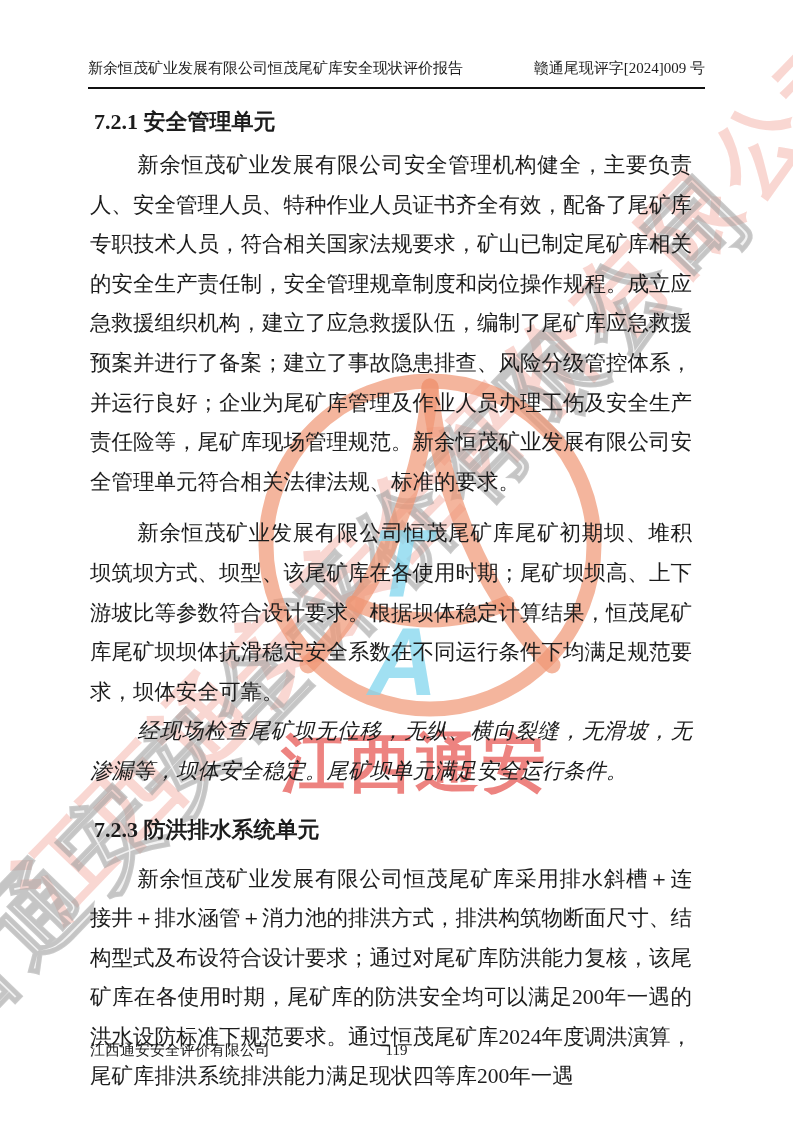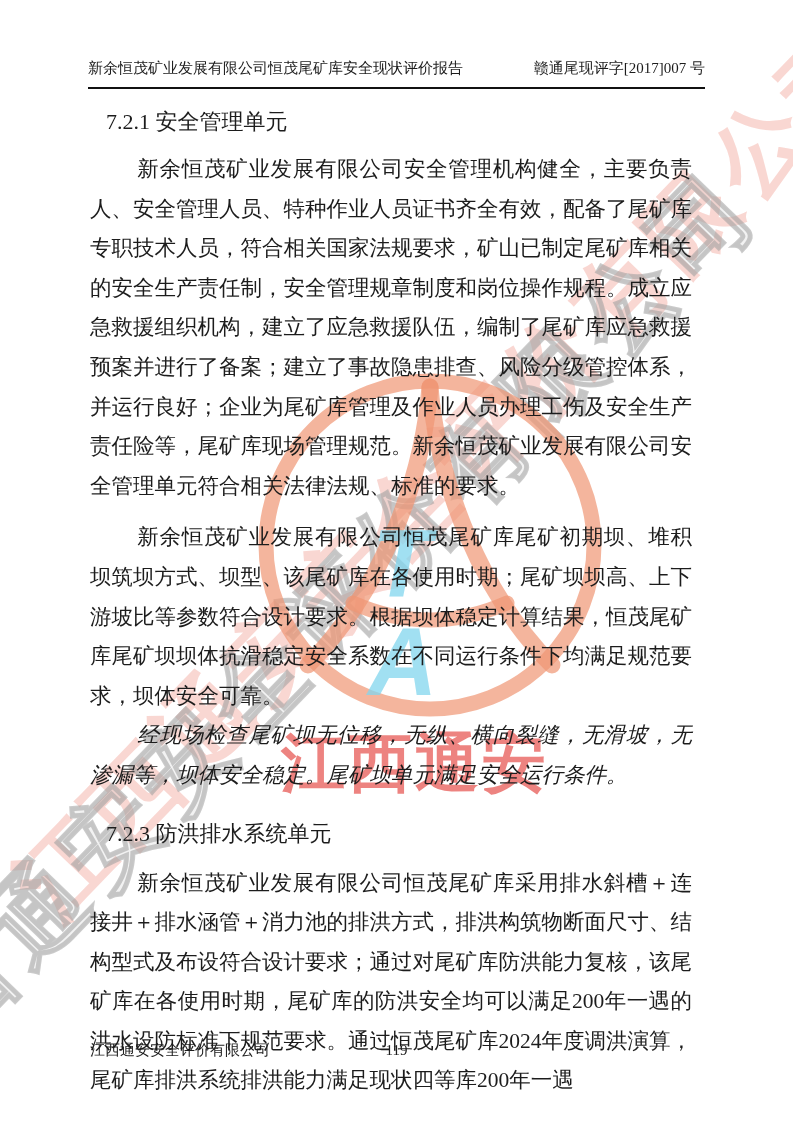--- a/index.html
+++ b/index.html
@@ -46,22 +46,22 @@
     font-size:15px;line-height:20px;
     border-bottom:2px solid #111;
     padding-bottom:9px;
     z-index:5;
   }
   .content{
     position:absolute;left:90px;right:88px;top:90px;
     z-index:5;
   }
   .content h2{
-    font-size:22px;line-height:24px;font-weight:normal;
-    margin:16px;
+    font-size:22px;line-height:24px;font-weight:bold;
+    margin:4px;
   }
   .h-first{margin-top:20px !important;}
   .h-mid{margin-top:26px !important;}
   .content p{
     font-size:21.5px;line-height:39.6px;
     margin:12px 13px 0 0;
     text-align:justify;
     text-justify:inter-ideograph;
     text-indent:2.2em;
   }
@@ -90,21 +90,21 @@
     <path d="M103 238 Q 180 272 257 238" fill="none" stroke="rgba(240,150,115,0.70)" stroke-width="15" stroke-linecap="round"></path>
     <text x="122" y="232" font-size="96" font-style="italic" font-weight="bold" fill="rgba(130,214,238,0.75)" font-family="'Liberation Sans',sans-serif">T</text>
     <text x="118" y="330" font-size="96" font-style="italic" font-weight="bold" fill="rgba(130,214,238,0.75)" font-family="'Liberation Sans',sans-serif">A</text>
   </svg>
 </div>
 
 <div class="wm wm-red">江西通安</div>
 
 <div class="page-header">
   <span>新余恒茂矿业发展有限公司恒茂尾矿库安全现状评价报告</span>
-  <span>赣通尾现评字[2017]007 号</span>
+  <span>赣通尾现评字[2024]009 号</span>
 </div>
 
 <div class="content">
 
   <h2 class="h-first">7.2.1 安全管理单元</h2>
   <p>新余恒茂矿业发展有限公司安全管理机构健全，主要负责人、安全管理人员、特种作业人员证书齐全有效，配备了尾矿库专职技术人员，符合相关国家法规要求，矿山已制定尾矿库相关的安全生产责任制，安全管理规章制度和岗位操作规程。成立应急救援组织机构，建立了应急救援队伍，编制了尾矿库应急救援预案并进行了备案；建立了事故隐患排查、风险分级管控体系，并运行良好；企业为尾矿库管理及作业人员办理工伤及安全生产责任险等，尾矿库现场管理规范。新余恒茂矿业发展有限公司安全管理单元符合相关法律法规、标准的要求。</p>
 
   <p>新余恒茂矿业发展有限公司恒茂尾矿库尾矿初期坝、堆积坝筑坝方式、坝型、该尾矿库在各使用时期；尾矿坝坝高、上下游坡比等参数符合设计要求。根据坝体稳定计算结果，恒茂尾矿库尾矿坝坝体抗滑稳定安全系数在不同运行条件下均满足规范要求，坝体安全可靠。</p>
   <p class="p-follow">经现场检查尾矿坝无位移，无纵、横向裂缝，无滑坡，无渗漏等，坝体安全稳定。尾矿坝单元满足安全运行条件。</p>
 

